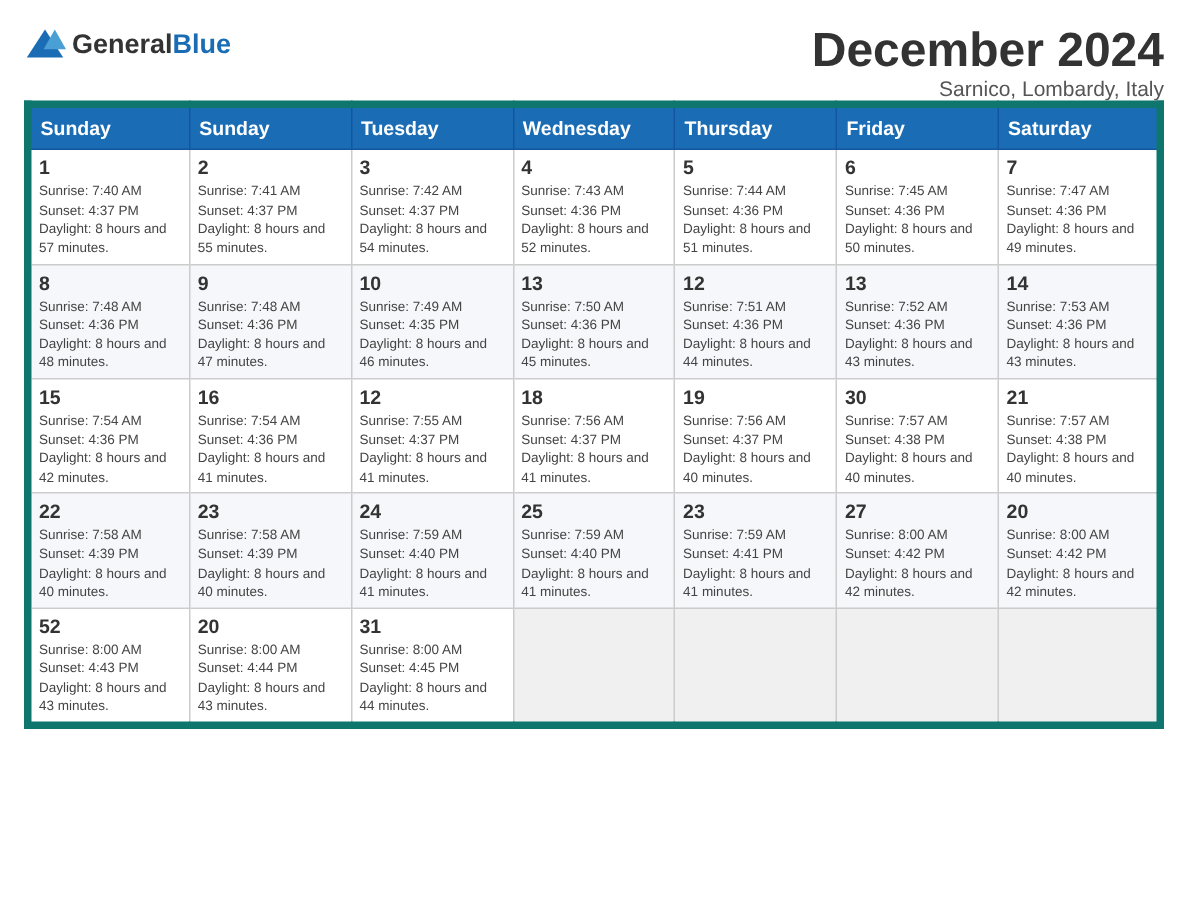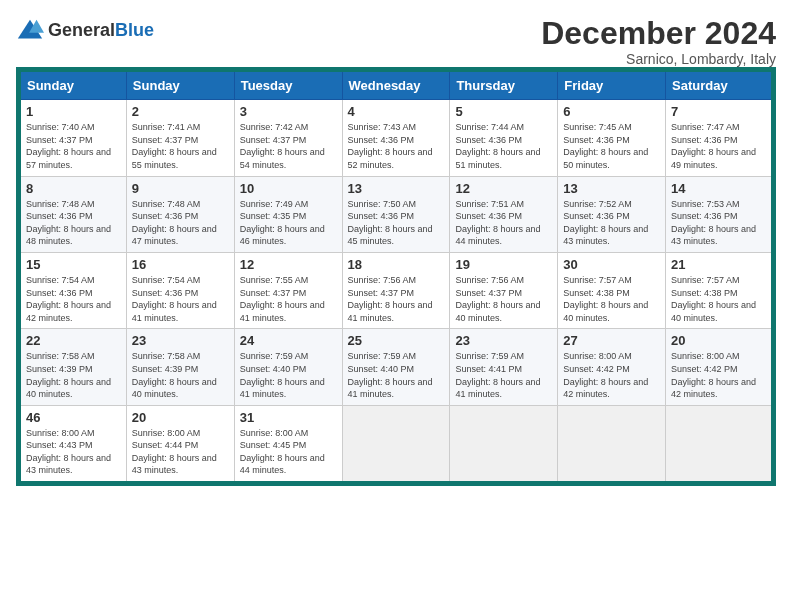--- a/index.html
+++ b/index.html
@@ -241,21 +241,21 @@
           <span class="day-num">27</span>
           <div class="day-info">Sunrise: 8:00 AM<br>Sunset: 4:42 PM<br>Daylight: 8 hours and 42 minutes.</div>
         </td>
         <td>
           <span class="day-num">20</span>
           <div class="day-info">Sunrise: 8:00 AM<br>Sunset: 4:42 PM<br>Daylight: 8 hours and 42 minutes.</div>
         </td>
       </tr>
       <tr>
         <td>
-          <span class="day-num">46</span>
+          <span class="day-num">52</span>
           <div class="day-info">Sunrise: 8:00 AM<br>Sunset: 4:43 PM<br>Daylight: 8 hours and 43 minutes.</div>
         </td>
         <td>
           <span class="day-num">20</span>
           <div class="day-info">Sunrise: 8:00 AM<br>Sunset: 4:44 PM<br>Daylight: 8 hours and 43 minutes.</div>
         </td>
         <td>
           <span class="day-num">31</span>
           <div class="day-info">Sunrise: 8:00 AM<br>Sunset: 4:45 PM<br>Daylight: 8 hours and 44 minutes.</div>
         </td>

